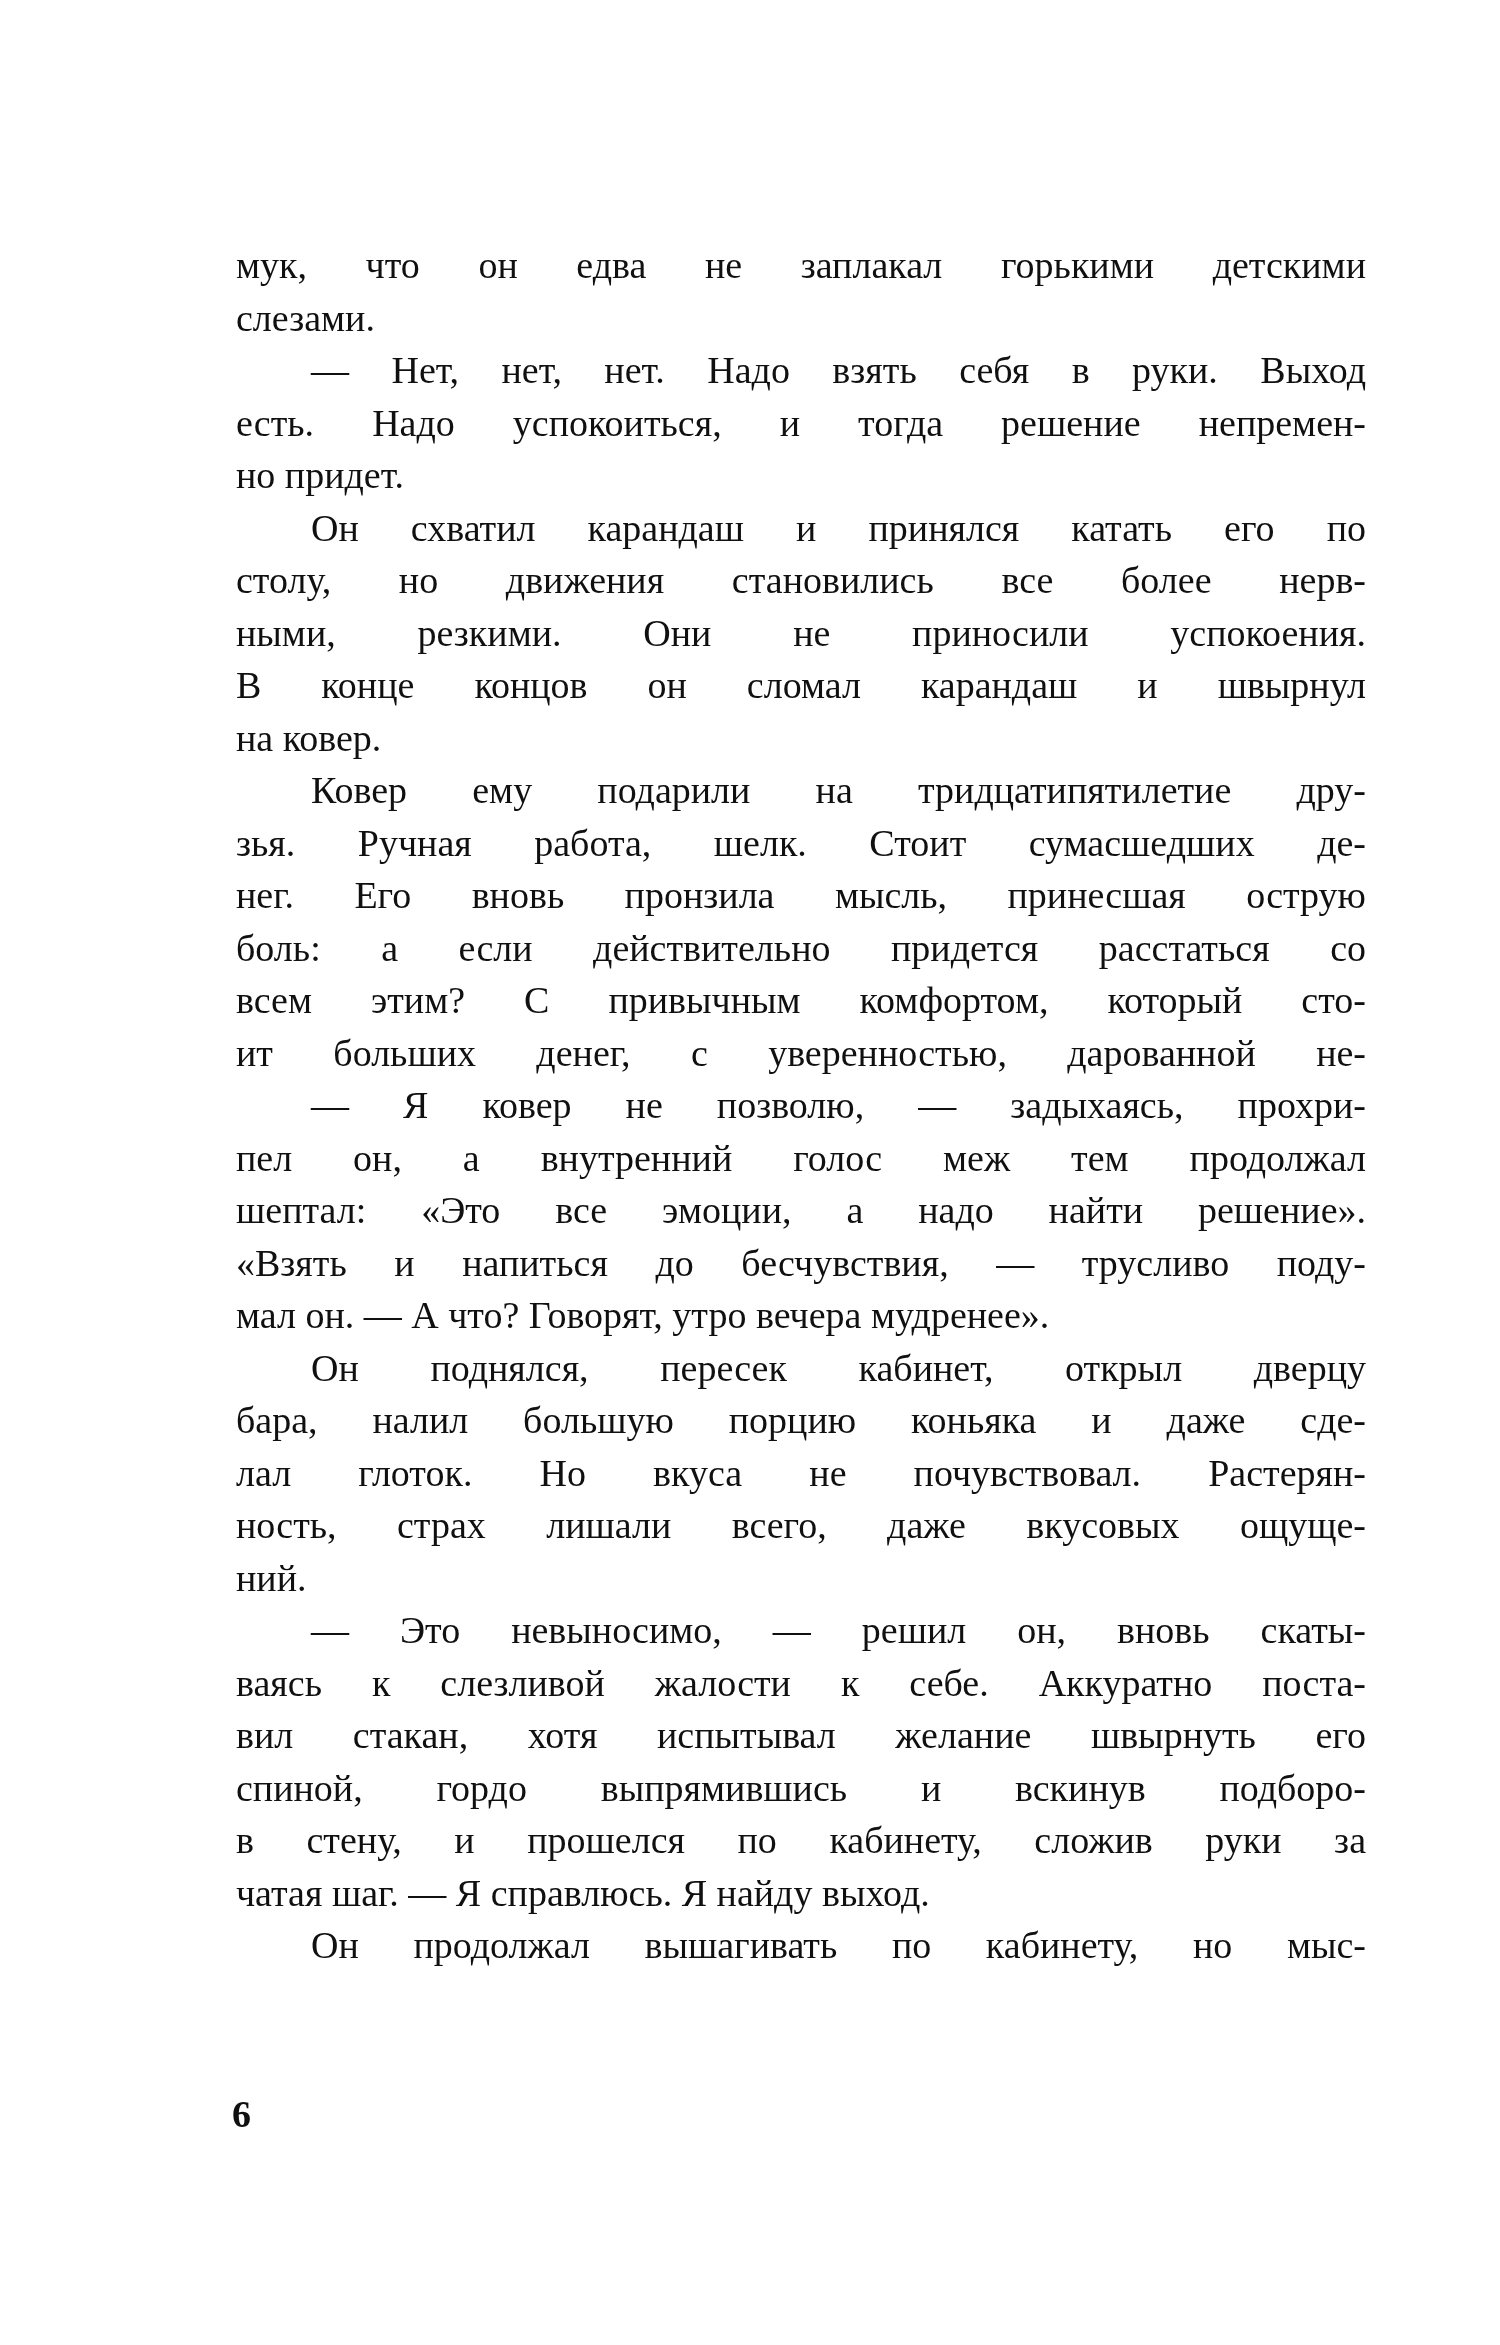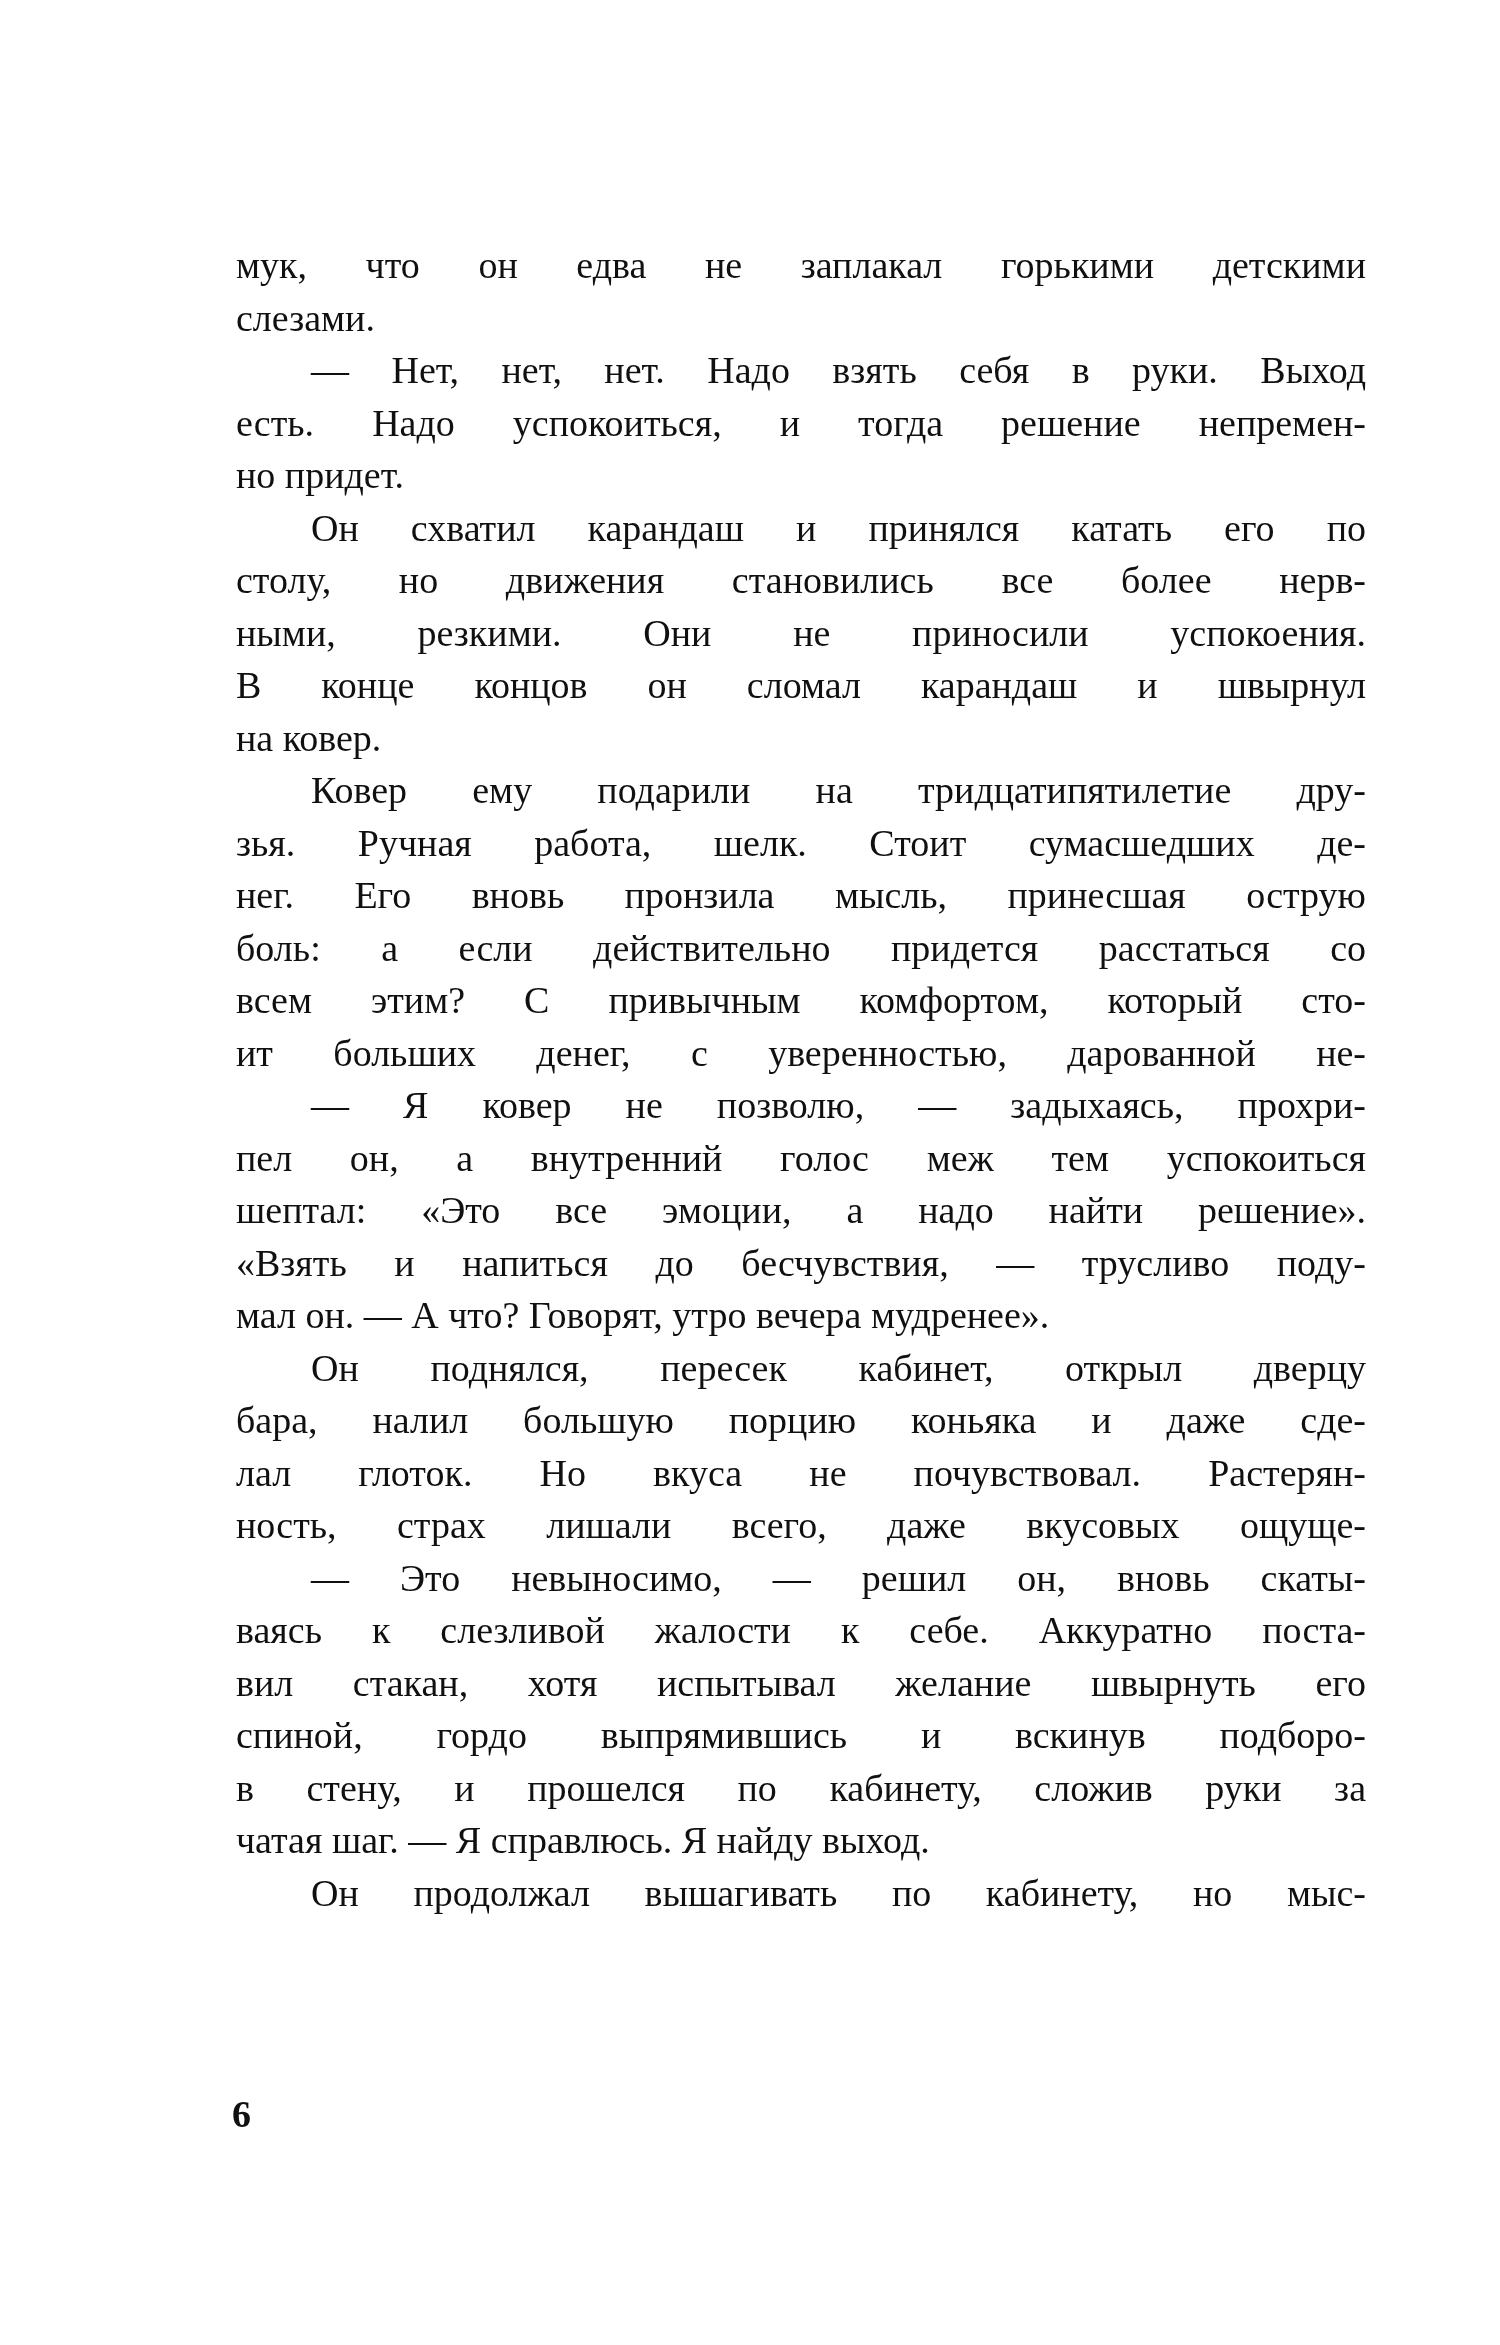--- a/index.html
+++ b/index.html
@@ -74,30 +74,31 @@
       <div class="paragraph">
         <div class="line indent">Ковер ему подарили на тридцатипятилетие дру-</div>
         <div class="line">зья. Ручная работа, шелк. Стоит сумасшедших де-</div>
         <div class="line">нег. Его вновь пронзила мысль, принесшая острую</div>
         <div class="line">боль: а если действительно придется расстаться со</div>
         <div class="line">всем этим? С привычным комфортом, который сто-</div>
         <div class="line">ит больших денег, с уверенностью, дарованной не-</div>
       </div>
       <div class="paragraph">
         <div class="line indent">— Я ковер не позволю, — задыхаясь, прохри-</div>
-        <div class="line">пел он, а внутренний голос меж тем успокоиться</div>
+        <div class="line">пел он, а внутренний голос меж тем продолжал</div>
         <div class="line">шептал: «Это все эмоции, а надо найти решение».</div>
         <div class="line">«Взять и напиться до бесчувствия, — трусливо поду-</div>
         <div class="line para-end">мал он. — А что? Говорят, утро вечера мудренее».</div>
       </div>
       <div class="paragraph">
         <div class="line indent">Он поднялся, пересек кабинет, открыл дверцу</div>
         <div class="line">бара, налил большую порцию коньяка и даже сде-</div>
         <div class="line">лал глоток. Но вкуса не почувствовал. Растерян-</div>
         <div class="line">ность, страх лишали всего, даже вкусовых ощуще-</div>
+        <div class="line para-end">ний.</div>
       </div>
       <div class="paragraph">
         <div class="line indent">— Это невыносимо, — решил он, вновь скаты-</div>
         <div class="line">ваясь к слезливой жалости к себе. Аккуратно поста-</div>
         <div class="line">вил стакан, хотя испытывал желание швырнуть его</div>
         <div class="line">спиной, гордо выпрямившись и вскинув подборо-</div>
         <div class="line">в стену, и прошелся по кабинету, сложив руки за</div>
         <div class="line para-end">чатая шаг. — Я справлюсь. Я найду выход.</div>
       </div>
       <div class="paragraph">

